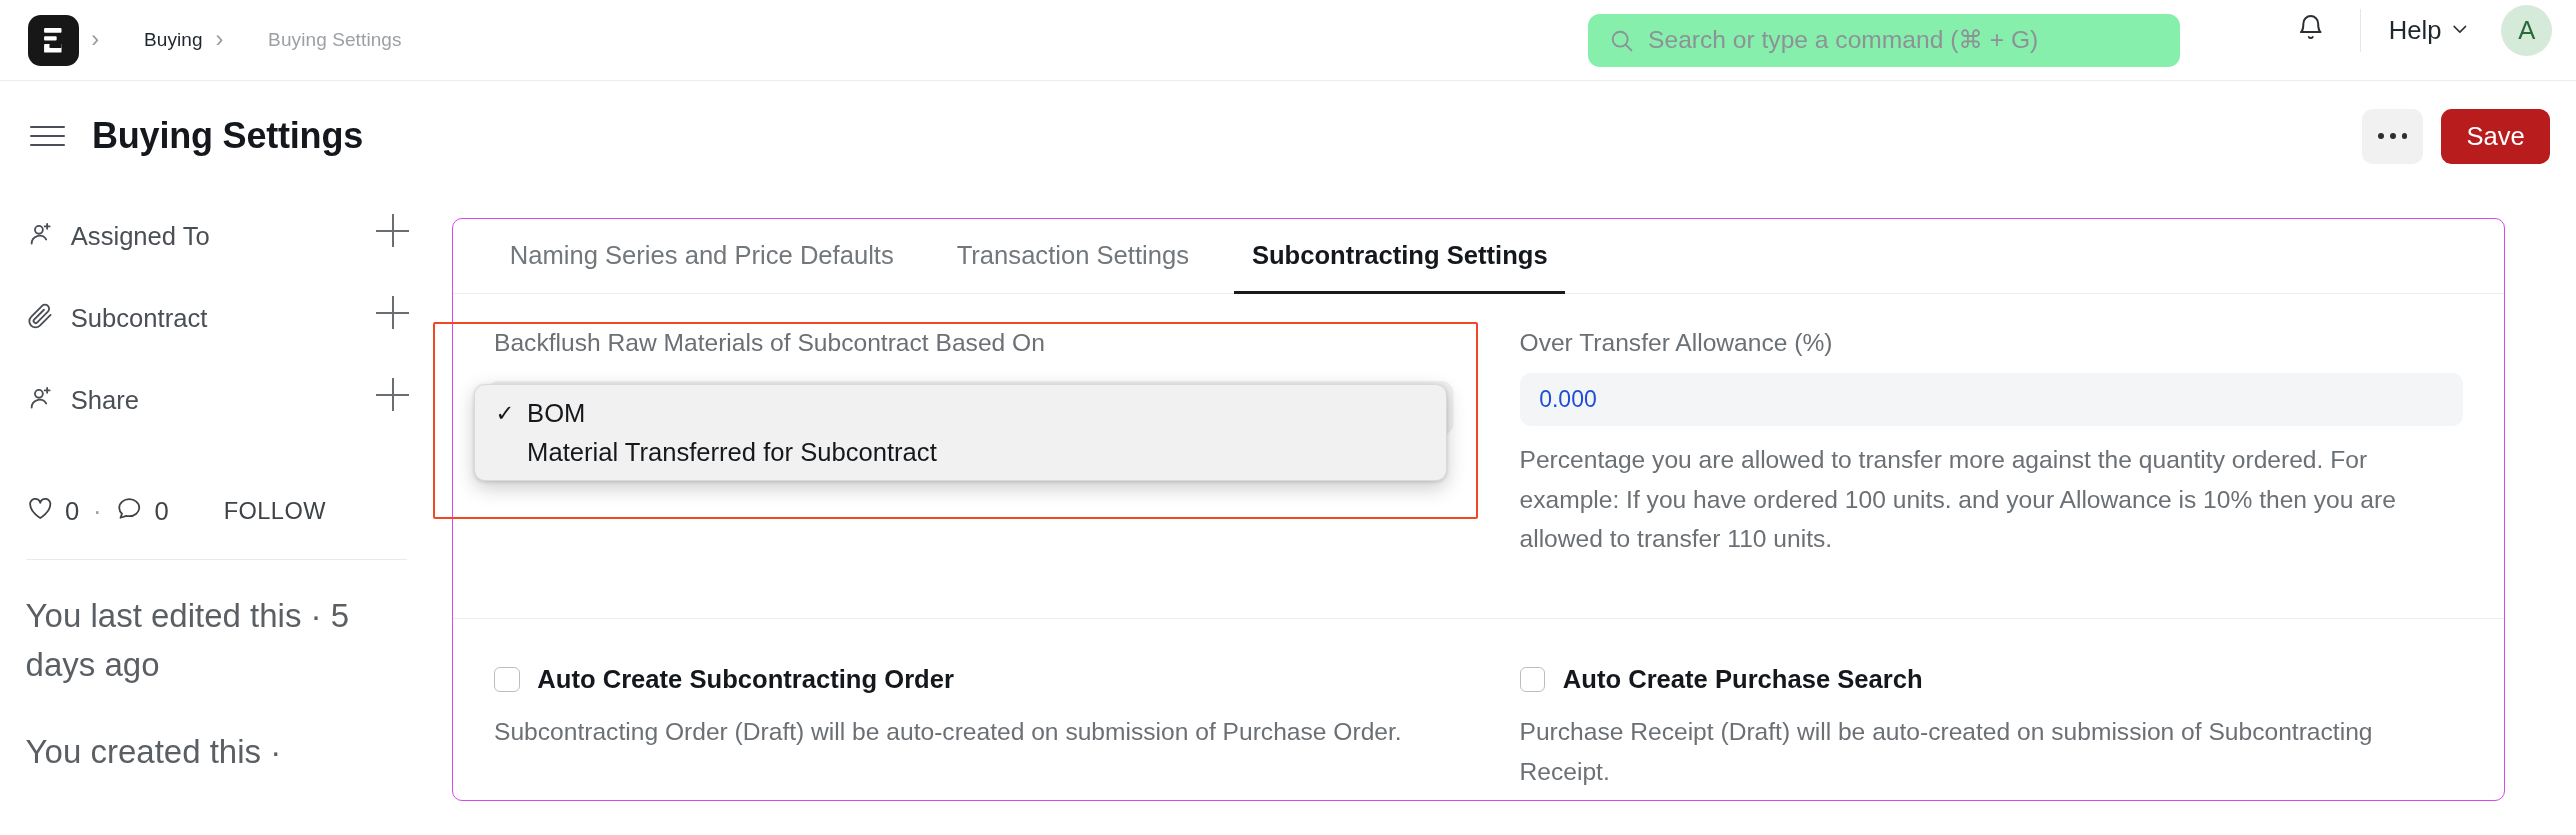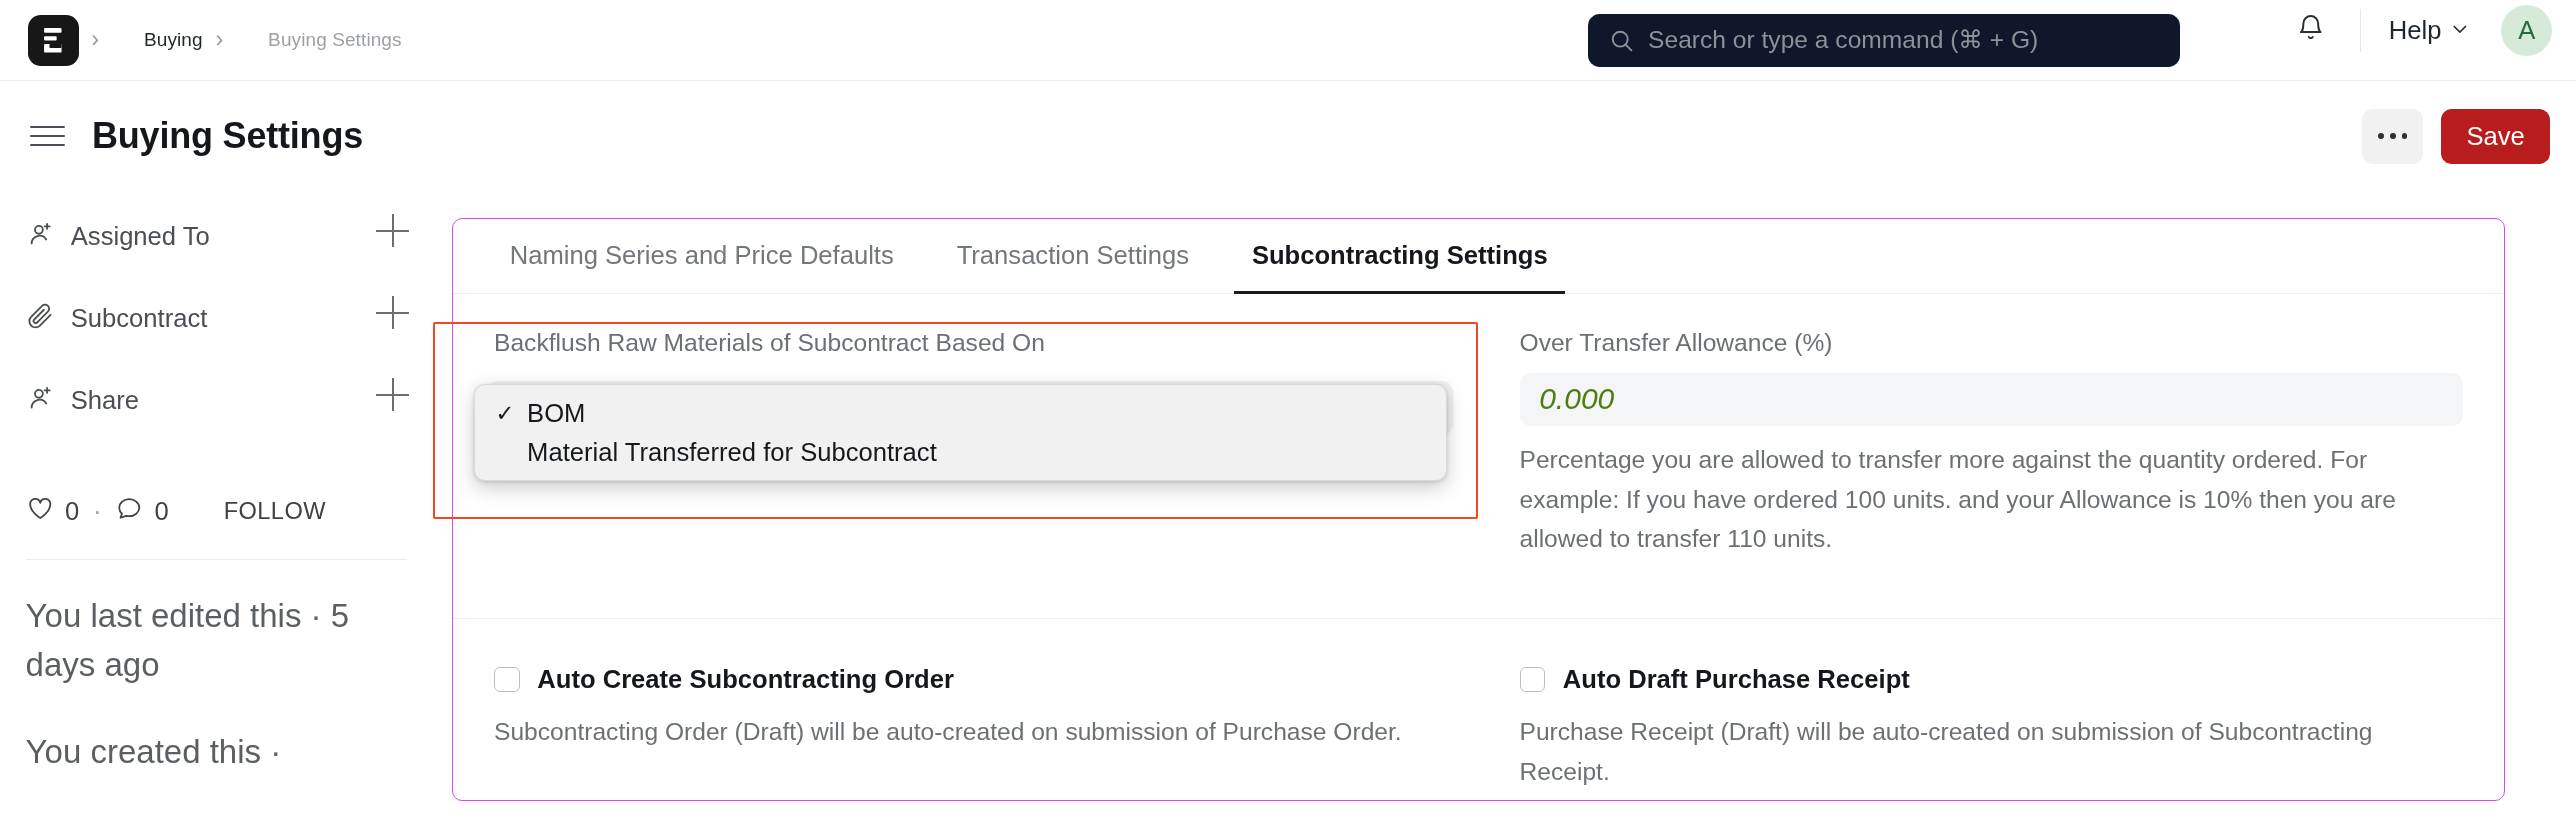--- a/index.html
+++ b/index.html
@@ -29,21 +29,21 @@
     color: #9a9a9a; font-size: 23.6px; padding: 0 12.8px; line-height: 1; font-weight: 400;
   }
   .crumb {
     font-size: 19px; color: #1f272e; letter-spacing: 0.1px; margin-left: 32px;
   }
   .crumb.muted { color: #9ca0a5; }
 
   .nav-center {
     position: absolute; left: 1588px; top: 13.8px;
     width: 592px; height: 53px;
-    background: #0f172a; border-radius: 11.8px;
+    background: #86efac; border-radius: 11.8px;
     display: flex; align-items: center; padding: 0 19.7px; gap: 13.8px;
     border: 1px solid transparent;
   }
   .nav-center .search-ico { flex: 0 0 auto; display:flex; }
   .nav-center input {
     border: none; outline: none; background: transparent;
     font-family: "Liberation Sans", sans-serif;
     font-size: 24.6px; color: #6b7075; width: 100%;
   }
   .nav-center input::placeholder { color: #8d9297; }
@@ -139,21 +139,21 @@
   }
 
   .grid-row { display: flex; }
   .grid-cell { width: 50%; padding: 35px 41px 0 41px; }
   .grid-cell.right { border-left: none; }
 
   .field-label { font-size: 24.6px; color: #6b7075; margin-bottom: 15.7px; }
   .field-input {
     height: 53px; background: #f4f5f6; border-radius: 10.8px;
     display: flex; align-items: center; padding: 0 19.7px;
-    font-size: 30px; color: #4d7c0f; font-style: italic;
+    font-size: 23px; color: #1d4ed8;
   }
   .field-help {
     margin-top: 14px; font-size: 24.6px; color: #6b7075; line-height: 1.62; max-width: 1003px;
   }
 
   .section-div {
     position: absolute; left: 0; right: 0; top: 399px; height: 1px; background: #ededee;
   }
 
   .check-row { display: flex; align-items: center; gap: 17.7px; }
@@ -353,21 +353,21 @@
       <div class="grid-cell">
         <div class="check-row">
           <span class="checkbox"></span>
           <span class="check-label">Auto Create Subcontracting Order</span>
         </div>
         <div class="check-help">Subcontracting Order (Draft) will be auto-created on submission of Purchase Order.</div>
       </div>
       <div class="grid-cell right">
         <div class="check-row">
           <span class="checkbox"></span>
-          <span class="check-label">Auto Draft Purchase Receipt</span>
+          <span class="check-label">Auto Create Purchase Search</span>
         </div>
         <div class="check-help">Purchase Receipt (Draft) will be auto-created on submission of Subcontracting Receipt.</div>
       </div>
     </div>
   </div>
 
   <div class="select-field"></div>
 
   <div class="select-popup">
     <div class="popup-item">

